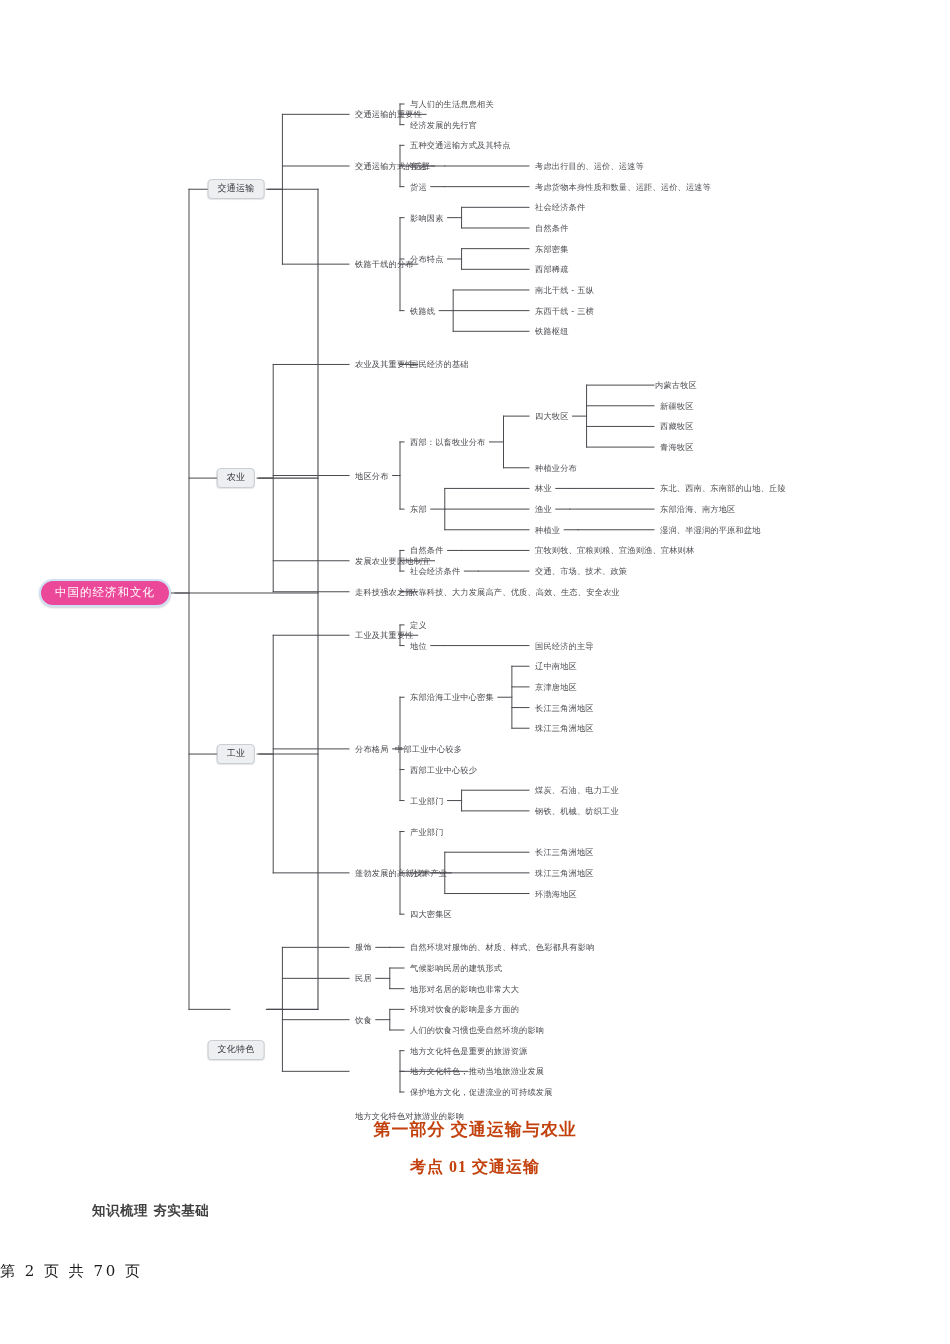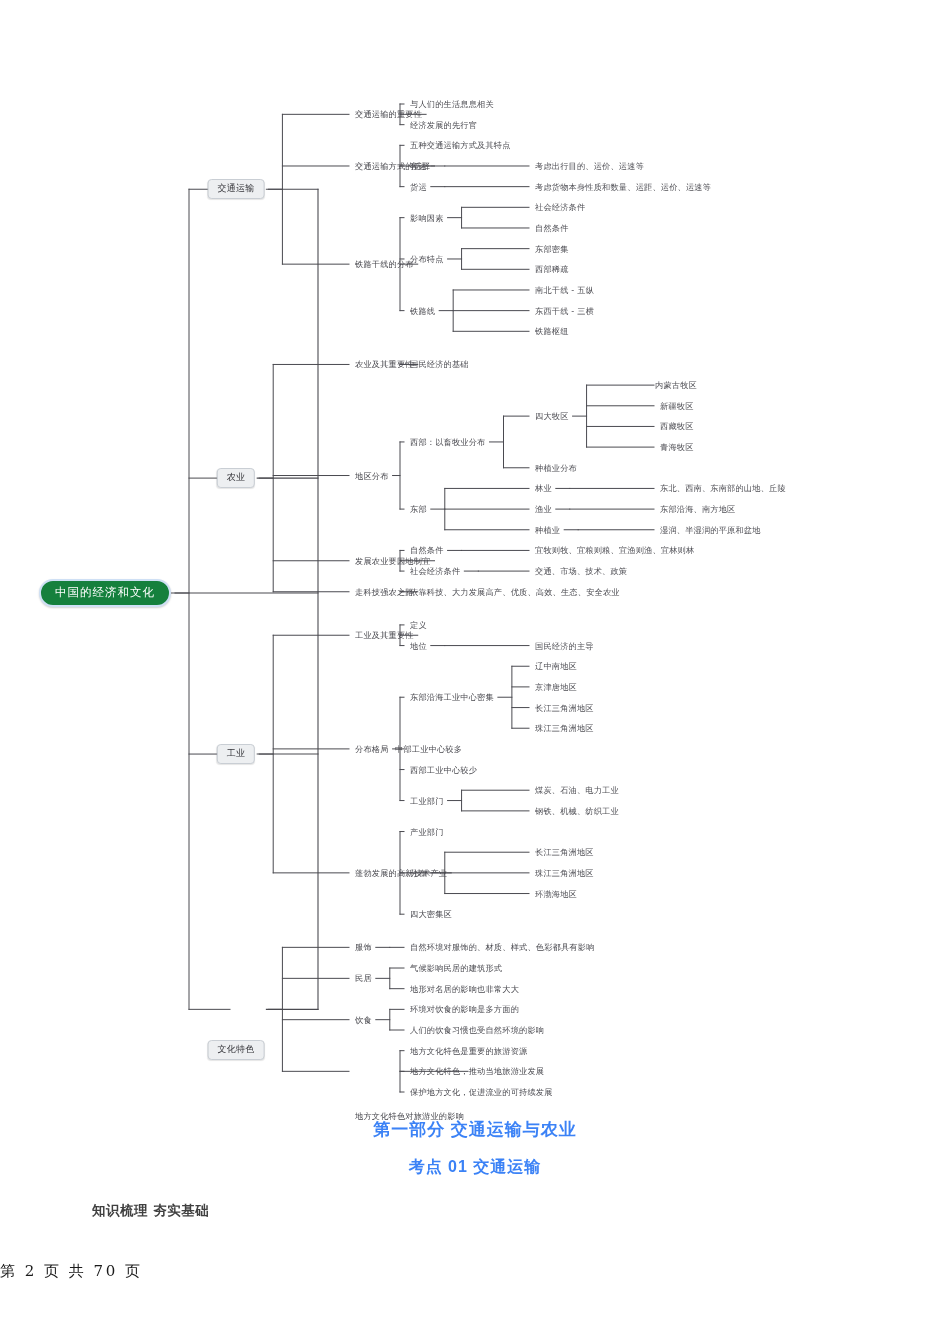--- a/index.html
+++ b/index.html
@@ -46,43 +46,43 @@
     border: 1px solid #c9ced4;
     border-radius: 4px;
     padding: 3px 9px 4px 9px;
     box-shadow: 0 1px 1px rgba(0,0,0,.10);
     transform: translate(-50%, -50%);
     text-align: center;
   }
   .node.root {
     font-size: 11.5px;
     color: #ffffff;
-    background: #15803d;
+    background: #ec4899;
     border: 2px solid #cfe0f5;
     border-radius: 16px;
     padding: 6px 14px 7px 14px;
     box-shadow: 0 1px 2px rgba(0,0,0,.18);
     transform: translate(-50%, -50%);
     letter-spacing: 1px;
     text-align: center;
   }
   .node.lvl2 { color: #46464c; }
   .node.lvl3 { color: #4a4a50; }
   .node.lvl4 { color: #4f4f55; }
 
   .headings {
     position: absolute;
     left: 0;
     top: 1118px;
     width: 950px;
     text-align: center;
   }
   .heading-main, .heading-sub {
-    font-family: Liberation Sans, sans-serif;
-    color: #3b82f6;
+    font-family: Liberation Serif, serif;
+    color: #c2410c;
     font-weight: bold;
   }
   .heading-main {
     font-size: 17px;
     letter-spacing: 1px;
     margin-bottom: 16px;
   }
   .heading-sub {
     font-size: 16px;
     letter-spacing: 1px;

